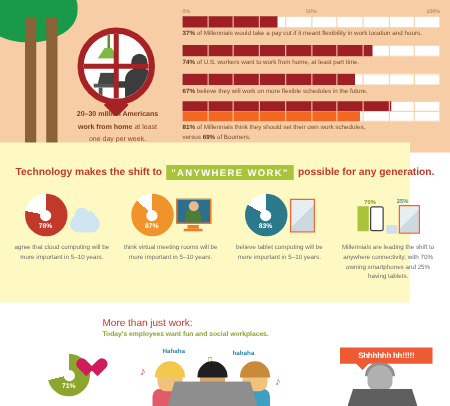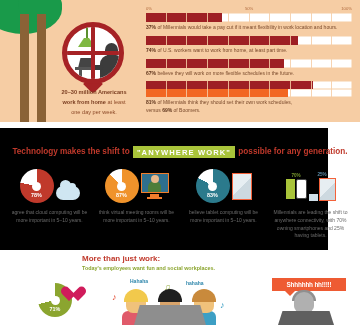--- a/index.html
+++ b/index.html
@@ -47,21 +47,21 @@
   .track.slim{height:8px;}
   .fill{position:absolute;left:0;top:0;height:100%;background:#9e1f24;}
   .fill.orange{background:#f26722;}
   .ticks{position:absolute;inset:0;display:flex;pointer-events:none;}
   .ticks i{flex:1;border-right:0.5px solid rgba(246,205,164,.85);}
   .ticks i:last-child{border-right:none;}
   .caption{font-size:5px;line-height:1.55;color:#7a4a2c;margin:2px 0 4px;}
   .caption b{color:#5d3219;}
 
   
-  .mid{position:absolute;left:0;top:128px;width:328px;height:128px;background:#000000;}
+  .mid{position:absolute;left:0;top:114px;width:328px;height:128px;background:#fef9c3;}
   .mid-head{position:absolute;left:0;top:18px;width:360px;text-align:center;font-size:8.2px;font-weight:bold;color:#c0392b;white-space:nowrap;}
   .hl{display:inline-block;background:#a9c43a;color:#fff;padding:1.5px 4px;letter-spacing:1.1px;font-size:7.6px;vertical-align:middle;margin:0 1px;}
 
   .cols{position:absolute;left:6px;top:38px;width:348px;display:flex;}
   .col{flex:1;padding:0 4px;box-sizing:border-box;text-align:center;}
   .art{height:40px;display:flex;align-items:center;justify-content:center;gap:2px;}
   .col p{font-size:5px;line-height:1.55;color:#6b6b6b;margin:3px 0 0;}
 
   .donut{position:relative;width:34px;height:34px;border-radius:50%;}
   .donut .hole{position:absolute;left:50%;top:50%;width:9px;height:9px;margin:-4.5px 0 0 -4.5px;background:#fff;border-radius:50%;}
@@ -84,21 +84,21 @@
 
   .minibar{display:flex;flex-direction:column;align-items:center;}
   .minibar .v{font-size:4.6px;font-weight:bold;color:#7a9a2e;margin-bottom:1px;}
   .minibar .v.blue{color:#5b8ba8;}
   .minibar .stack{display:flex;align-items:flex-end;gap:1px;}
   .mb-col{width:9px;background:#a9c43a;}
   .mb-col.blue{background:#cfe0ea;}
 
   
   .bot{position:absolute;left:0;top:250px;width:360px;height:75px;background:#fff;}
-  .bot h3{position:absolute;left:82px;top:4px;margin:0;font-size:8px;font-weight:bold;color:#c0392b;}
+  .bot h3{position:absolute;left:82px;top:4px;margin:0;font-size:8px;font-weight:normal;color:#c0392b;}
   .bot .sub{position:absolute;left:82px;top:15px;font-size:5.4px;font-weight:bold;color:#8ba52f;}
 
   .heart-donut{position:absolute;left:38px;top:33px;}
   .heart{position:absolute;left:22px;top:4px;width:18px;height:16px;}
   .heart:before,.heart:after{content:"";position:absolute;top:0;width:9px;height:14px;background:#d01c5b;border-radius:5px 5px 0 0;}
   .heart:before{left:9px;transform:rotate(-45deg);transform-origin:0 100%;}
   .heart:after{left:9px;transform:rotate(45deg);transform-origin:100% 100%;}
 
   .crowd{position:absolute;left:108px;top:28px;width:125px;height:47px;}
   .laugh{position:absolute;font-size:5px;font-weight:bold;color:#2e86ab;}

